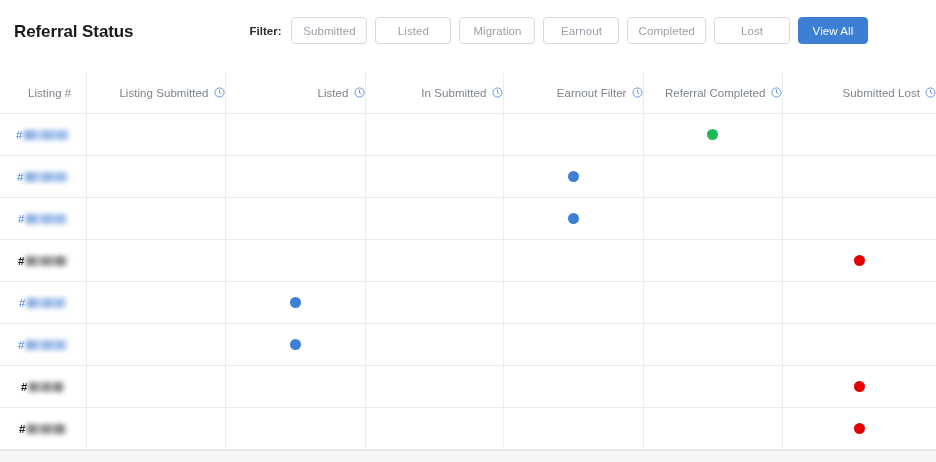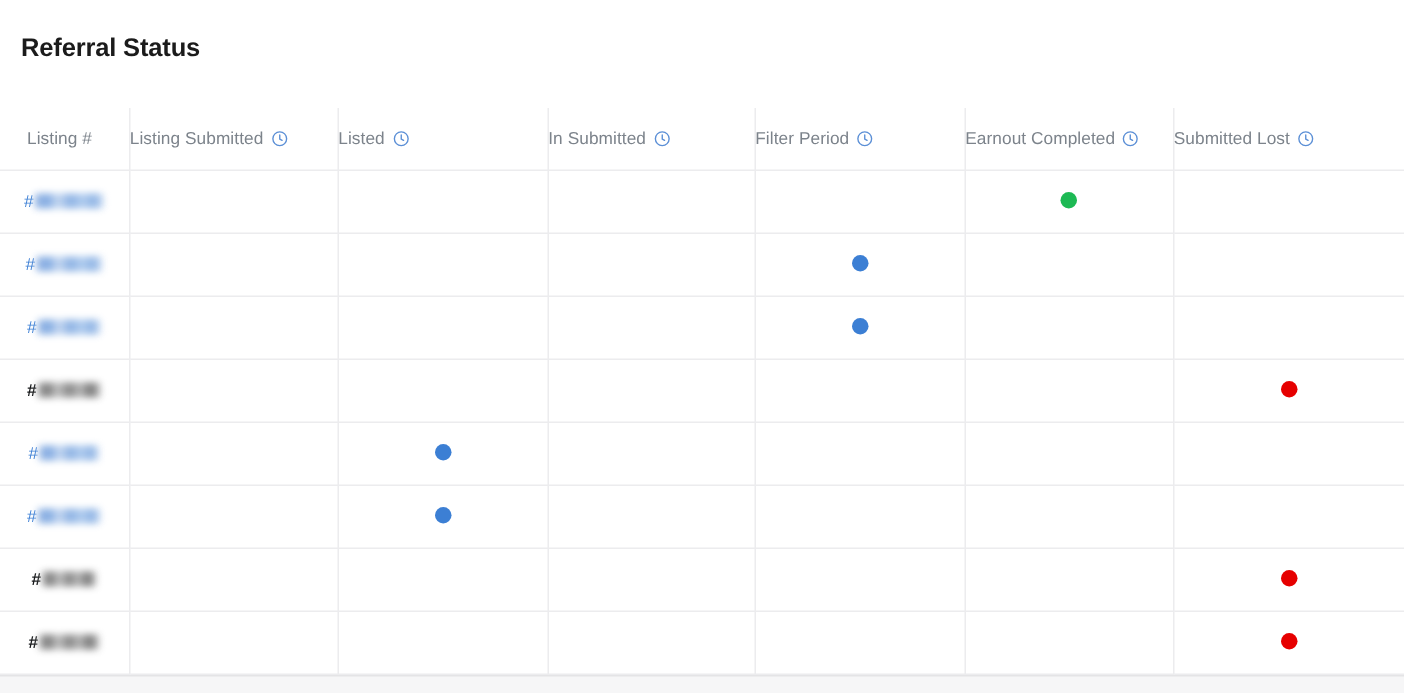--- a/index.html
+++ b/index.html
@@ -62,24 +62,24 @@
     vertical-align:middle;
     text-align:center;
   }
   .table th:last-child, .table td:last-child{border-right:none;}
   .table th{
     height:41px;
     font-size:11.5px;font-weight:normal;color:#7c838b;
     letter-spacing:0.05px;
   }
   .table th .hcell{
-    display:flex;align-items:center;justify-content:flex-start;gap:5px;
+    display:flex;align-items:center;justify-content:flex-end;gap:5px;
     white-space:nowrap;
   }
-  .table th.first .hcell{justify-content:flex-start;padding-left:18px;}
+  .table th.first .hcell{justify-content:flex-start;padding-left:28px;}
   .table td{height:41px;}
   .table tr.row:last-child td{border-bottom:1px solid #ececee;}
   .info-icon{
     display:inline-block;width:11px;height:11px;line-height:0;
     flex:0 0 auto;
   }
   .listing-cell{
     text-align:left;padding-left:18px;
     font-size:11.5px;
   }
@@ -110,20 +110,32 @@
     background:#f6f6f7;border-top:1px solid #e4e4e6;
   }
 </style>
 </head>
 <body>
 
 <div class="page">
 
   <div class="header">
     <div class="title">Referral Status</div>
+    <div class="filter-wrap">
+      <span class="filter-label">Filter:</span>
+      <div id="filter-buttons" style="display:flex;align-items:center;gap:8px;">
+          <button class="fbtn">Submitted</button>
+          <button class="fbtn">Listed</button>
+          <button class="fbtn">Migration</button>
+          <button class="fbtn">Earnout</button>
+          <button class="fbtn">Completed</button>
+          <button class="fbtn">Lost</button>
+          <button class="fbtn primary">View All</button>
+        </div>
+    </div>
   </div>
 
   <table class="table">
     <colgroup>
       <col style="width:86px">
         <col style="width:139px">
         <col style="width:140px">
       <col style="width:138px">
         <col style="width:140px">
         <col style="width:139px">
@@ -158,30 +170,30 @@
             <div class="hcell">
               <span>In Submitted</span>
               <span class="info-icon"><svg width="11" height="11" viewBox="0 0 12 12">
                   <circle cx="6" cy="6" r="5" fill="none" stroke="#5b8fd6" stroke-width="1"></circle>
                   <path d="M6 3.3 L6 6.2 L7.7 7.2" fill="none" stroke="#5b8fd6" stroke-width="1" stroke-linecap="round"></path>
                 </svg></span>
             </div>
           </th>
           <th>
             <div class="hcell">
-              <span>Filter Period</span>
-              <span class="info-icon"><svg width="11" height="11" viewBox="0 0 12 12">
-                  <circle cx="6" cy="6" r="5" fill="none" stroke="#5b8fd6" stroke-width="1"></circle>
-                  <path d="M6 3.3 L6 6.2 L7.7 7.2" fill="none" stroke="#5b8fd6" stroke-width="1" stroke-linecap="round"></path>
-                </svg></span>
-            </div>
-          </th>
-          <th>
-            <div class="hcell">
-              <span>Earnout Completed</span>
+              <span>Earnout Filter</span>
+              <span class="info-icon"><svg width="11" height="11" viewBox="0 0 12 12">
+                  <circle cx="6" cy="6" r="5" fill="none" stroke="#5b8fd6" stroke-width="1"></circle>
+                  <path d="M6 3.3 L6 6.2 L7.7 7.2" fill="none" stroke="#5b8fd6" stroke-width="1" stroke-linecap="round"></path>
+                </svg></span>
+            </div>
+          </th>
+          <th>
+            <div class="hcell">
+              <span>Referral Completed</span>
               <span class="info-icon"><svg width="11" height="11" viewBox="0 0 12 12">
                   <circle cx="6" cy="6" r="5" fill="none" stroke="#5b8fd6" stroke-width="1"></circle>
                   <path d="M6 3.3 L6 6.2 L7.7 7.2" fill="none" stroke="#5b8fd6" stroke-width="1" stroke-linecap="round"></path>
                 </svg></span>
             </div>
           </th>
           <th>
             <div class="hcell">
               <span>Submitted Lost</span>
               <span class="info-icon"><svg width="11" height="11" viewBox="0 0 12 12">

